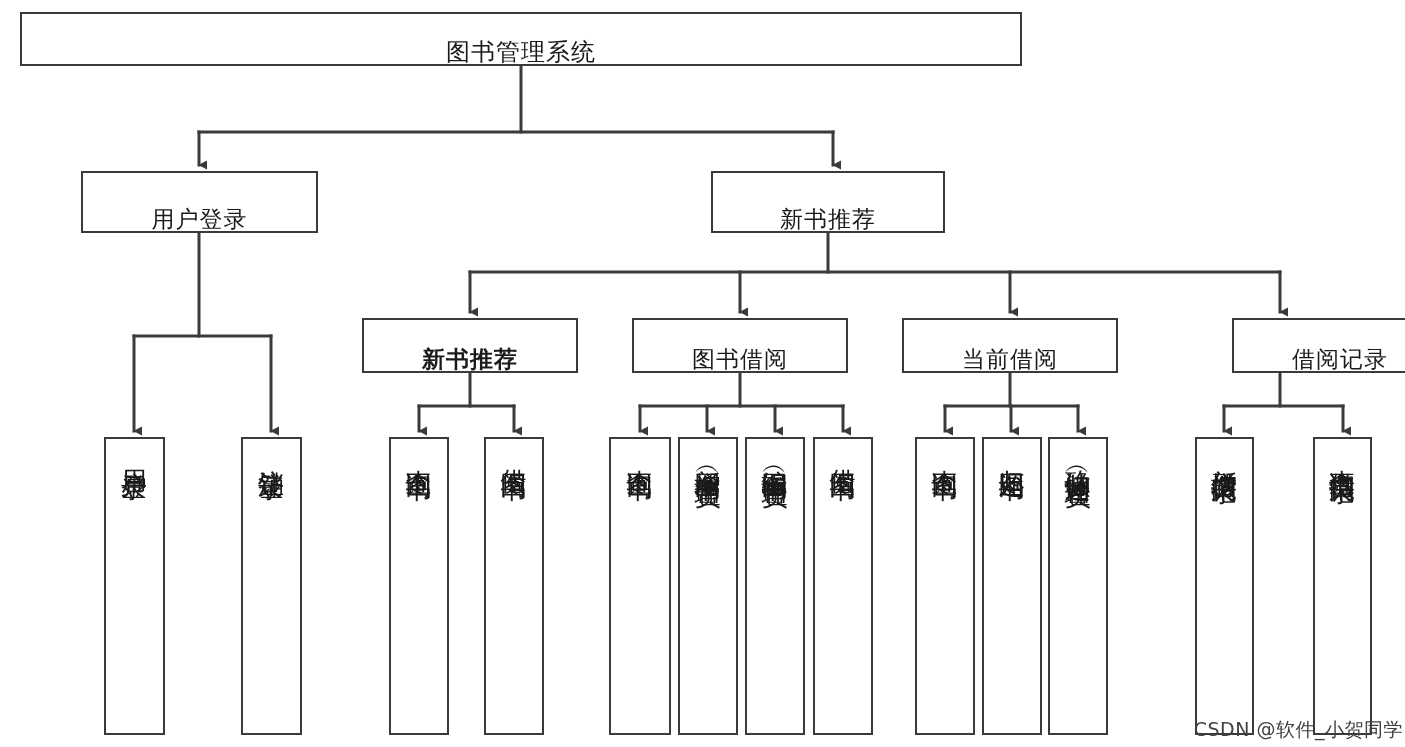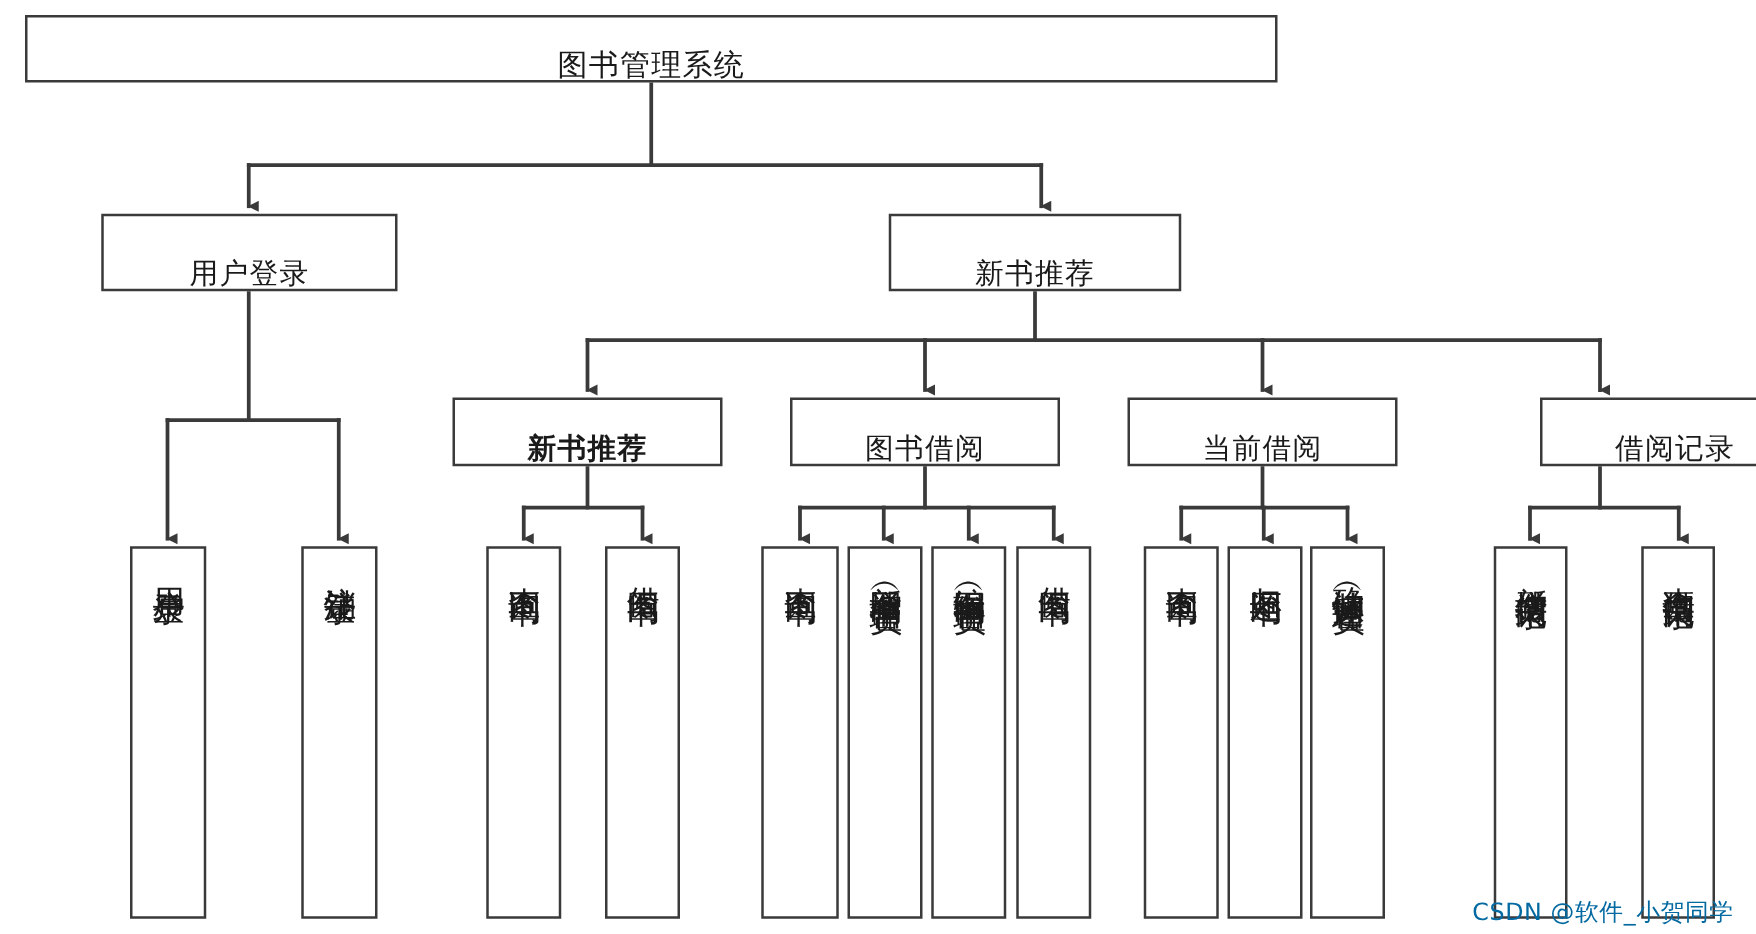--- a/index.html
+++ b/index.html
@@ -46,24 +46,24 @@
     writing-mode:vertical-rl;
     text-orientation:upright;
     font-size:26px;
     line-height:1.08;
     letter-spacing:2px;
     white-space:nowrap;
     color:#1a1a1a;
   }
   .watermark{
     position:absolute;
-    right:18px;
+    right:2px;
     bottom:4px;
     font-size:19px;
-    color:#0369a1;
+    color:#404040;
     letter-spacing:0.5px;
     white-space:nowrap;
     user-select:none;
   }
 </style>
 </head>
 <body>
 
 <div id="canvas">
 

